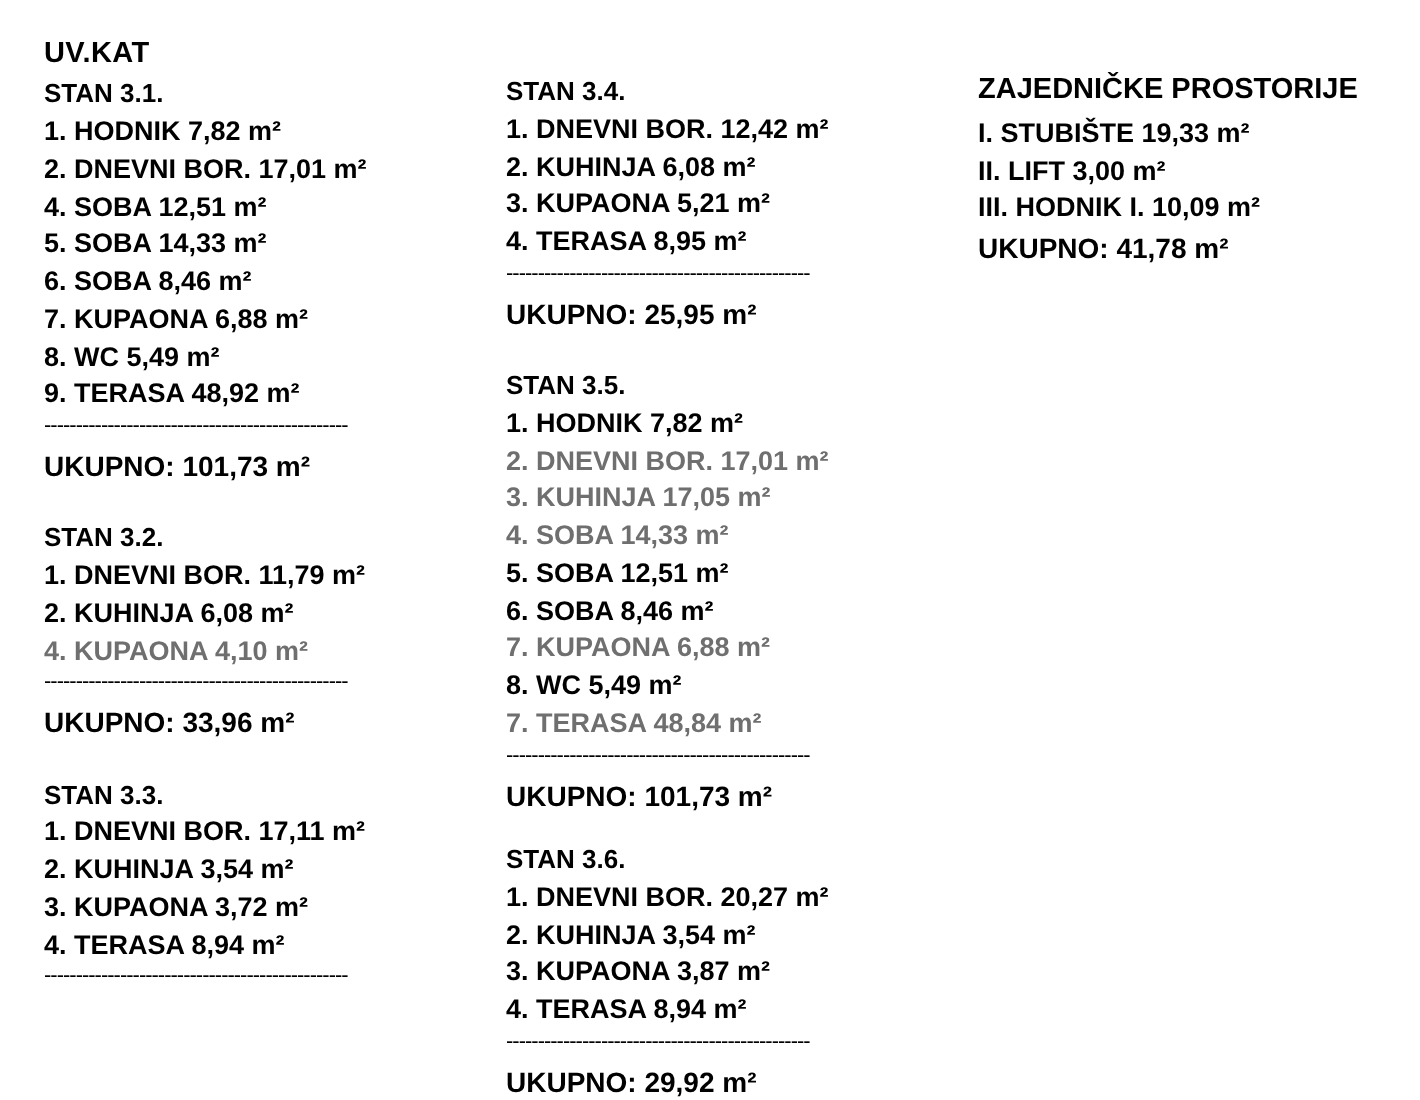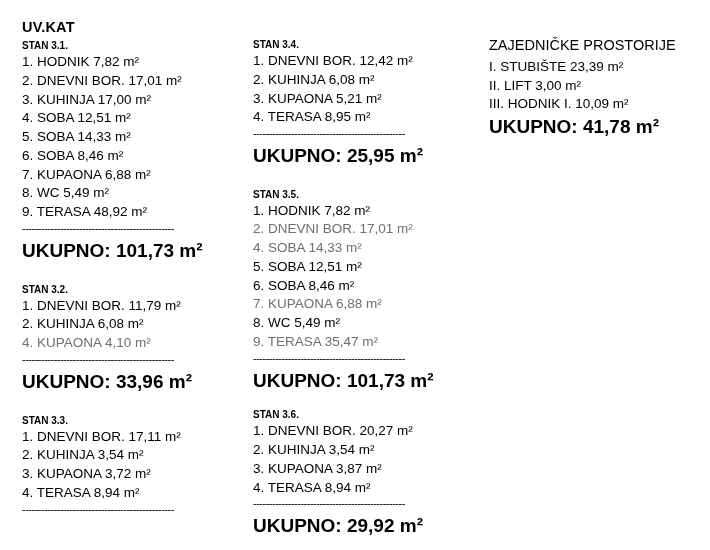--- a/index.html
+++ b/index.html
@@ -30,55 +30,56 @@
   .block { margin-bottom: 0; }
 
   .doc-title {
     font-size: 14.5px;
     font-weight: bold;
     letter-spacing: 0.2px;
     margin: 0 0 3px 0;
     line-height: 1.25;
   }
   .unit-title {
-    font-size: 10px;
+    font-size: 13px;
     font-weight: bold;
     margin: 0 0 1px 0;
     line-height: 1.3;
   }
   .section-title {
     font-size: 14.5px;
-    font-weight: normal;
+    font-weight: bold;
     margin: 0 0 3px 0;
     line-height: 1.3;
     white-space: nowrap;
   }
   ul.items {
     list-style: none;
     margin: 0;
     padding: 0;
+    font-weight: bold;
   }
   ul.items li {
     font-size: 13.5px;
     line-height: 1.39;
     white-space: nowrap;
   }
   .faint { color: #6f6f6f; }
   .divider {
     font-size: 11px;
     line-height: 1.0;
     letter-spacing: -0.5px;
     color: #000;
     margin: 1px 0 1px 0;
     overflow: hidden;
     white-space: nowrap;
     height: 11px;
   }
   .total {
-    font-size: 19px;
+    font-size: 14px;
     font-weight: bold;
     margin: 5px 0 0 0;
     line-height: 1.3;
     white-space: nowrap;
   }
   .gap-lg { height: 19px; }
   .gap-md { height: 15px; }
 </style>
 </head>
 <body>
@@ -86,21 +87,20 @@
 <div class="page">
 
   <div class="col col-1">
     <div class="doc-title">UV.KAT</div>
 
     <div class="block">
       <div class="unit-title">STAN 3.1.</div>
       <ul class="items">
         <li>1. HODNIK 7,82 m²</li>
         <li>2. DNEVNI BOR. 17,01 m²</li>
-        <li>3. KUHINJA 17,00 m²</li>
         <li>4. SOBA 12,51 m²</li>
         <li>5. SOBA 14,33 m²</li>
         <li>6. SOBA 8,46 m²</li>
         <li>7. KUPAONA  6,88 m²</li>
         <li>8. WC 5,49 m²</li>
         <li>9. TERASA 48,92 m²</li>
       </ul>
       <div class="divider">------------------------------------------------</div>
       <div class="total">UKUPNO:  101,73 m²</div>
     </div>
@@ -148,26 +148,27 @@
       <div class="total">UKUPNO:  25,95 m²</div>
     </div>
 
     <div class="gap-lg"></div>
 
     <div class="block">
       <div class="unit-title">STAN 3.5.</div>
       <ul class="items">
         <li>1. HODNIK 7,82 m²</li>
         <li class="faint">2. DNEVNI BOR. 17,01 m²</li>
+        <li class="faint">3. KUHINJA 17,05 m²</li>
         <li class="faint">4. SOBA 14,33 m²</li>
         <li>5. SOBA 12,51 m²</li>
         <li>6. SOBA 8,46 m²</li>
         <li class="faint">7. KUPAONA 6,88 m²</li>
         <li>8. WC 5,49 m²</li>
-        <li class="faint">9. TERASA 35,47 m²</li>
+        <li class="faint">7. TERASA 48,84 m²</li>
       </ul>
       <div class="divider">------------------------------------------------</div>
       <div class="total">UKUPNO:  101,73 m²</div>
     </div>
 
     <div class="gap-md"></div>
 
     <div class="block">
       <div class="unit-title">STAN 3.6.</div>
       <ul class="items">
@@ -179,21 +180,21 @@
       <div class="divider">------------------------------------------------</div>
       <div class="total">UKUPNO:  29,92 m²</div>
     </div>
   </div>
 
   <div class="col col-3">
     <div style="height:18px"></div>
     <div class="block">
       <div class="section-title">ZAJEDNIČKE PROSTORIJE</div>
       <ul class="items">
-        <li>I. STUBIŠTE 23,39 m²</li>
+        <li>I. STUBIŠTE 19,33 m²</li>
         <li>II. LIFT 3,00 m²</li>
         <li>III. HODNIK I. 10,09 m²</li>
       </ul>
       <div class="total" style="margin-top:1px">UKUPNO: 41,78  m²</div>
     </div>
   </div>
 
 </div>
 
 </body></html>

